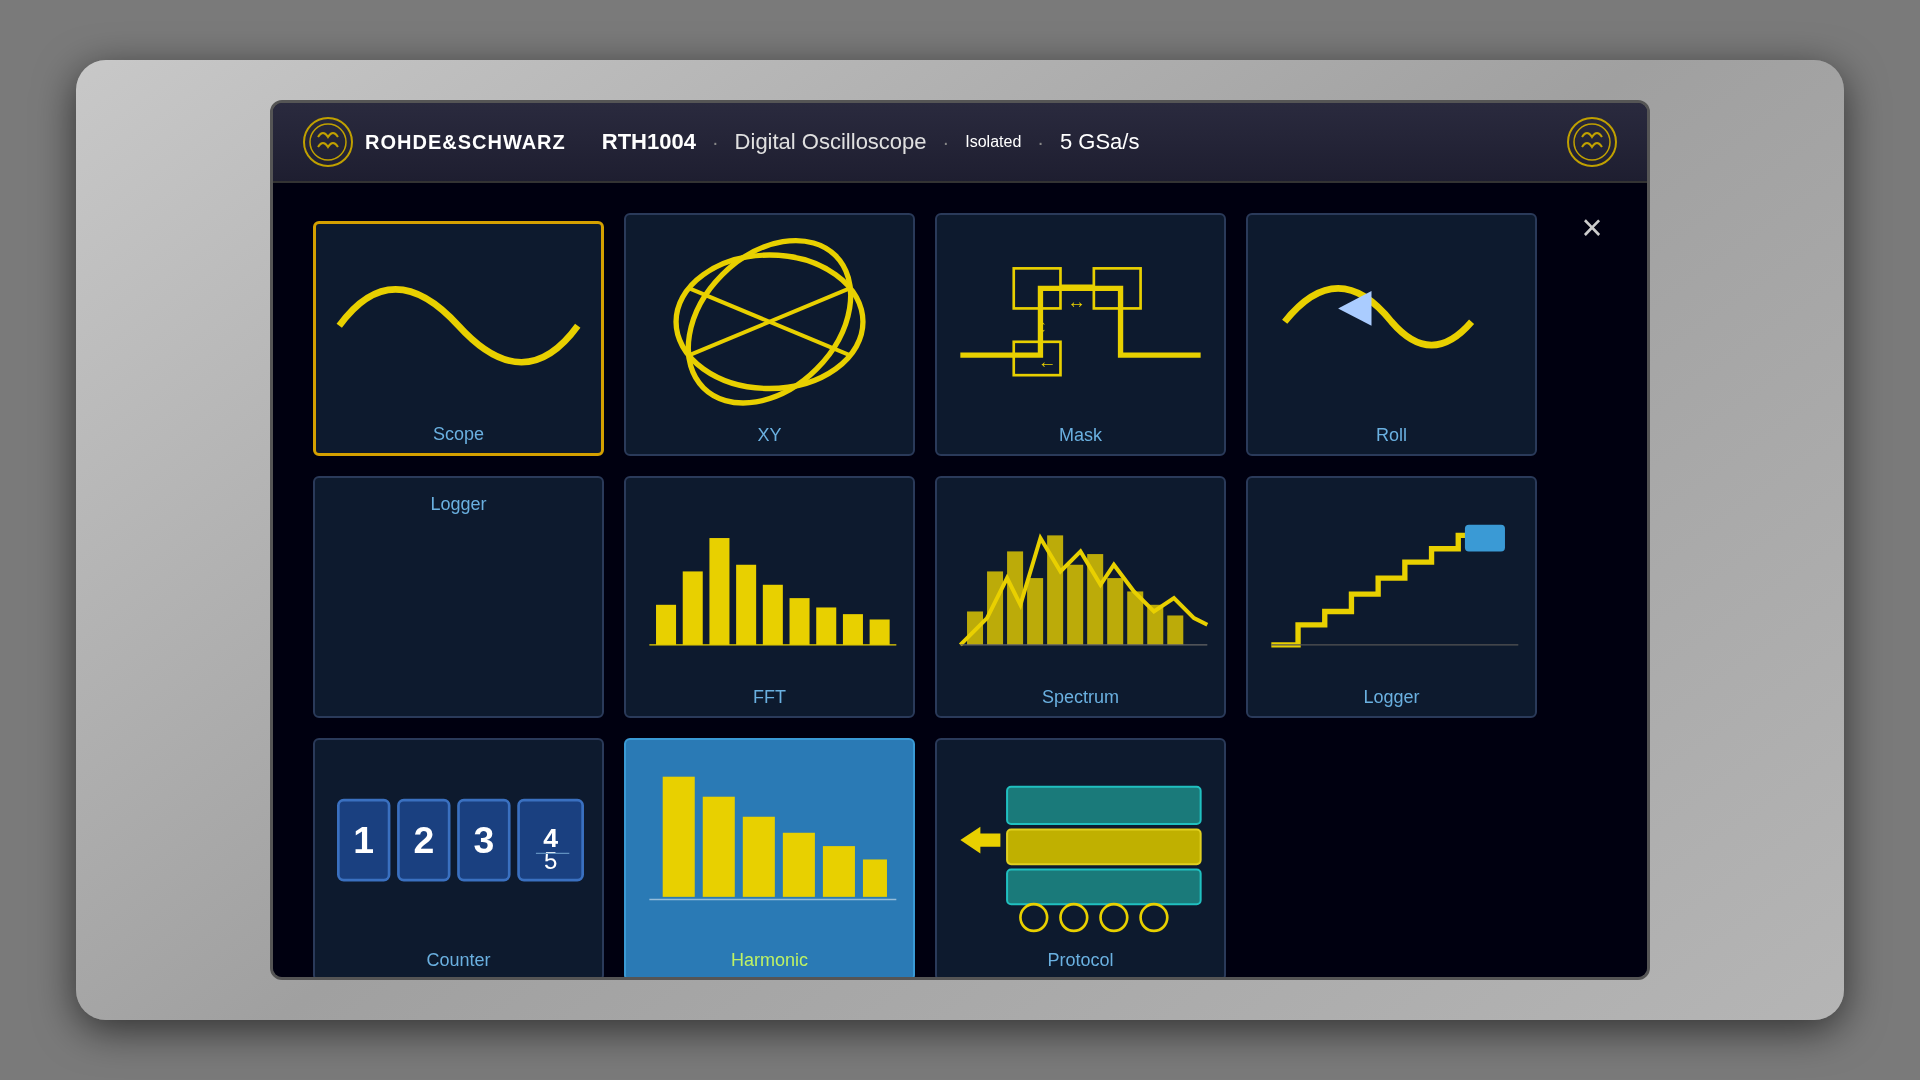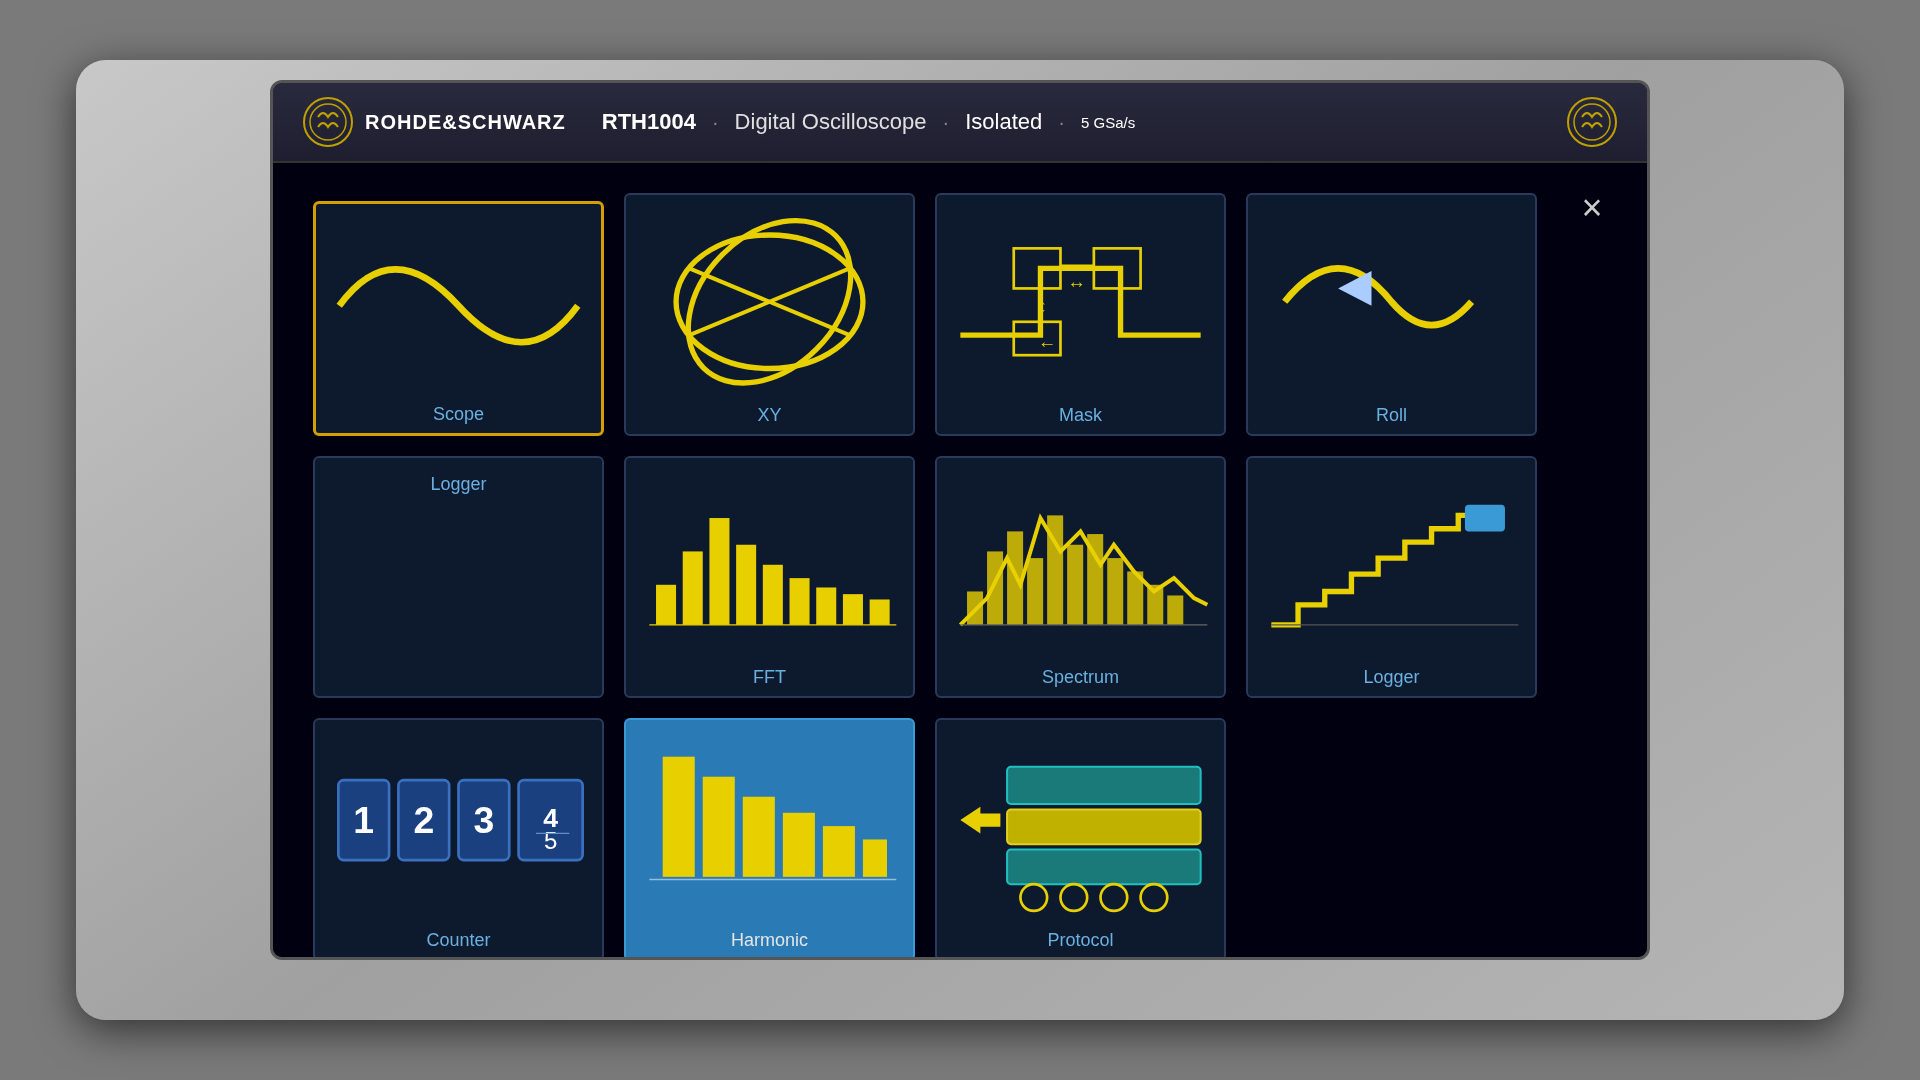--- a/index.html
+++ b/index.html
@@ -15,21 +15,21 @@
     }
 
     .device-outer {
       width: 1768px;
       height: 960px;
       background: linear-gradient(145deg, #c8c8c8, #a0a0a0, #b5b5b5);
       border-radius: 30px;
       display: flex;
       flex-direction: column;
       align-items: center;
-      justify-content: flex-start;
+      justify-content: center;
       padding: 20px;
       box-shadow: 0 10px 40px rgba(0,0,0,0.6);
     }
 
     .screen-bezel {
       width: 1380px;
       height: 880px;
       background: #1a1a2e;
       border-radius: 12px;
       overflow: hidden;
@@ -82,26 +82,26 @@
     }
 
     .header-model {
       color: #ffffff;
       font-weight: bold;
       font-size: 22px;
     }
 
     .header-isolated {
       color: #ffffff;
-      font-size: 22px;
+      font-size: 16px;
     }
 
     .header-speed {
       color: #ffffff;
-      font-size: 15px;
+      font-size: 22px;
     }
 
     .rs-logo-right {
       margin-left: auto;
       width: 50px;
       height: 50px;
     }
 
     .screen-content {
       background: #000010;
@@ -175,21 +175,21 @@
 
     .mode-label {
       color: #6ab0e0;
       font-size: 18px;
       text-align: center;
       margin-top: 6px;
       font-weight: normal;
     }
 
     .mode-tile.active-blue .mode-label {
-      color: #e5e5e5;
+      color: #bef264;
       margin-top: 26px;
     }
 
     
     .mode-tile-empty {
       background: transparent;
       border: none;
     }
   </style>
 </head>

